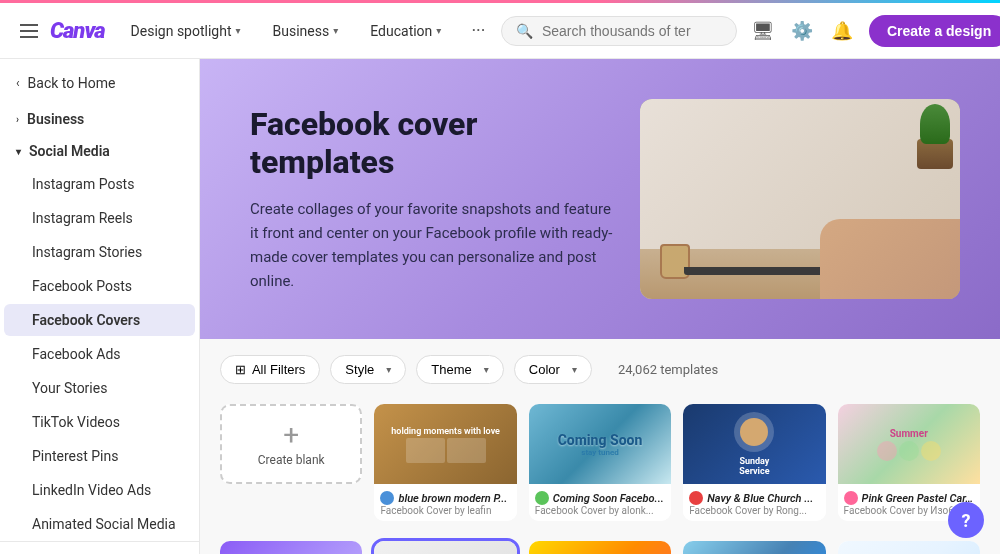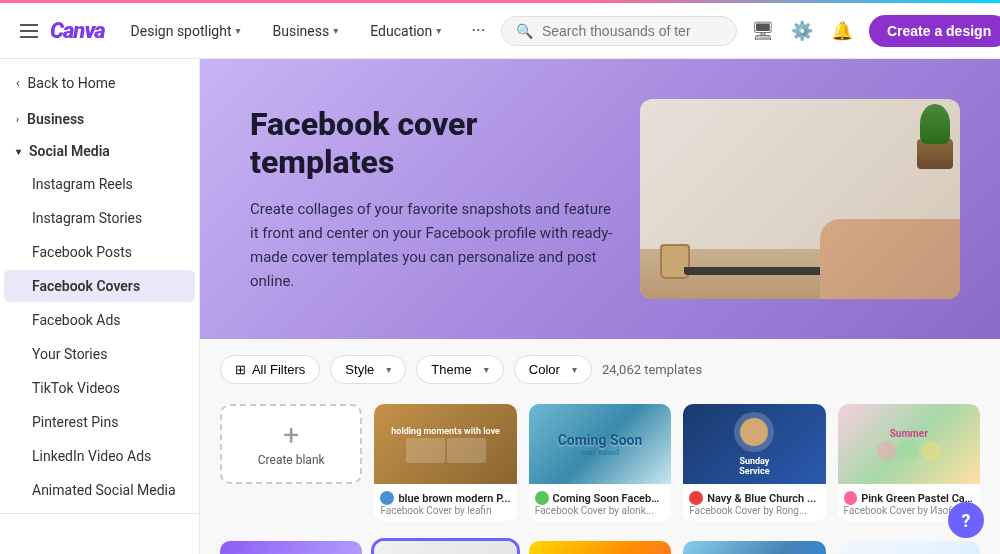--- a/index.html
+++ b/index.html
@@ -111,41 +111,41 @@
       display: flex; align-items: center; gap: 6px;
       padding: 6px 14px; border: 1.5px solid #ddd; border-radius: 20px;
       background: #fff; font-size: 13px; cursor: pointer; font-weight: 500;
     }
     .filter-btn {
       display: flex; align-items: center; gap: 12px;
       padding: 6px 14px; border: 1.5px solid #ddd; border-radius: 20px;
       background: #fff; font-size: 13px; cursor: pointer;
     }
     .filter-btn .chevron { font-size: 10px; color: #666; }
-    .template-count { font-size: 13px; color: #666; margin-left: 0; }
+    .template-count { font-size: 13px; color: #666; margin-left: 16px; }
 
     
     .template-grid {
       display: grid; grid-template-columns: repeat(5, 1fr);
       gap: 12px; padding: 12px 20px 20px;
     }
     .template-card {
       border-radius: 10px; overflow: hidden; cursor: pointer;
       background: #fff; position: relative;
     }
     .template-card.selected { outline: 3px solid #6c63ff; }
     .template-img {
       width: 100%; aspect-ratio: 16/9; display: flex; align-items: center; justify-content: center;
       font-size: 11px; color: #fff; font-weight: 600; text-align: center; padding: 4px;
       position: relative; overflow: hidden;
     }
     .template-info { padding: 5px 6px; background: #fff; }
     .template-name { font-size: 11px; font-weight: 600; color: #222; white-space: nowrap; overflow: hidden; text-overflow: ellipsis; }
     .template-by { font-size: 10px; color: #888; white-space: nowrap; overflow: hidden; text-overflow: ellipsis; }
-    .template-provider { display: flex; align-items: center; gap: 4px; margin-top: 2px; }
+    .template-provider { display: flex; align-items: center; gap: 4px; margin-top: 2px; font-style: italic; }
     .provider-icon { width: 14px; height: 14px; border-radius: 50%; display: inline-block; }
 
     
     .create-blank-card {
       border: 2px dashed #ccc; border-radius: 10px;
       display: flex; flex-direction: column; align-items: center; justify-content: center;
       cursor: pointer; aspect-ratio: 16/9; background: #fff;
     }
     .create-blank-plus { font-size: 28px; color: #999; line-height: 1; }
     .create-blank-label { font-size: 12px; color: #555; margin-top: 4px; }
@@ -223,20 +223,23 @@
     <div class="sidebar-toggle">
       <span class="chevron">›</span>
       <span>Business</span>
     </div>
 
     <div class="sidebar-toggle">
       <span class="chevron">▾</span>
       <span>Social Media</span>
     </div>
 
+    <div class="sidebar-item indent">
+      <span>Instagram Posts</span>
+    </div>
     <div class="sidebar-item indent">
       <span>Instagram Reels</span>
     </div>
     <div class="sidebar-item indent">
       <span>Instagram Stories</span>
     </div>
     <div class="sidebar-item indent">
       <span>Facebook Posts</span>
     </div>
     <div class="sidebar-item indent active">

